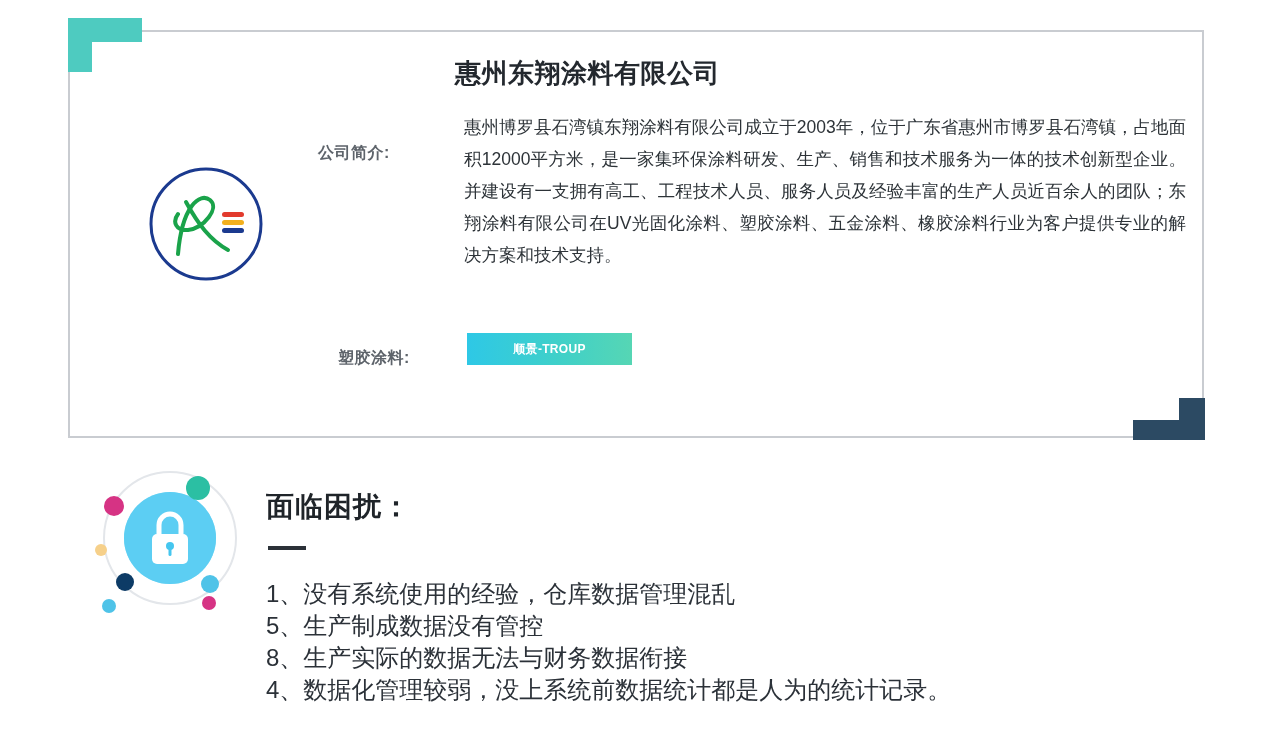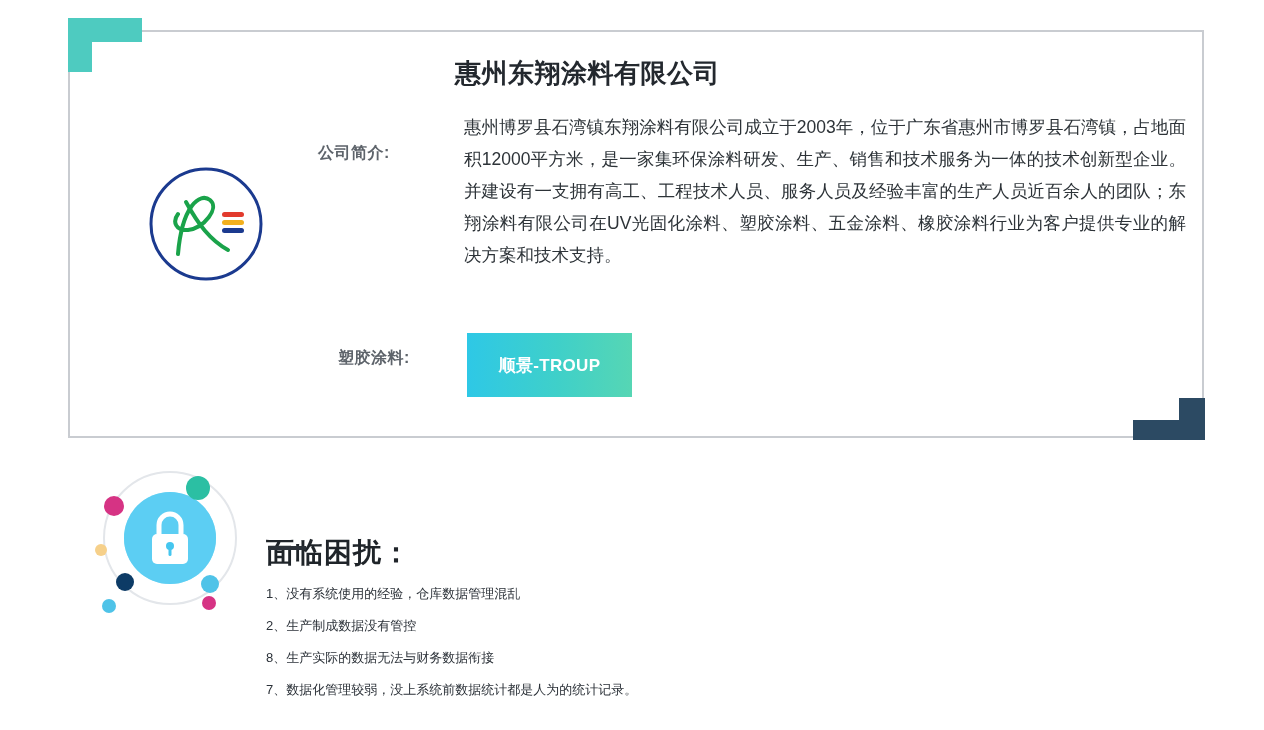--- a/index.html
+++ b/index.html
@@ -102,24 +102,24 @@
     color: #2d3338;
     text-align: justify;
     margin-left: 9px;
   }
 
   .product-tag {
     position: absolute;
     left: 467px;
     top: 333px;
     width: 165px;
-    height: 64px;
+    height: 32px;
     background: linear-gradient(90deg, #2ec8e6 0%, #3fd0c9 55%, #56d6b4 100%);
     color: #ffffff;
-    font-size: 17px;
+    font-size: 12px;
     font-weight: bold;
     display: flex;
     align-items: center;
     justify-content: center;
     letter-spacing: 0.3px;
   }
 
   
   .lock-graphic {
     position: absolute;
@@ -130,39 +130,38 @@
   }
 
   .section-title {
     position: absolute;
     left: 266px;
     top: 488px;
     font-size: 28px;
     font-weight: bold;
     color: #1f2429;
     letter-spacing: 1px;
-    margin-top: 46px;
   }
   .title-rule {
     position: absolute;
     left: 268px;
     top: 546px;
     width: 38px;
     height: 4px;
     background: #2b3138;
   }
 
   .issues {
     position: absolute;
     left: 266px;
     top: 578px;
     width: 900px;
   }
   .issue-item {
-    font-size: 13px;
+    font-size: 24px;
     line-height: 32px;
     color: #2b3138;
     white-space: nowrap;
   }
 </style>
 </head>
 <body>
 
 <div class="page">
 
@@ -208,18 +207,18 @@
       <circle cx="132" cy="118" r="9" fill="#4fc3e8"></circle>
       <circle cx="131" cy="137" r="7" fill="#d63384"></circle>
     </svg>
   </div>
 
   <div class="section-title">面临困扰：</div>
   <div class="title-rule"></div>
 
   <div class="issues">
     <div class="issue-item">1、没有系统使用的经验，仓库数据管理混乱</div>
-    <div class="issue-item">2、生产制成数据没有管控</div>
+    <div class="issue-item">5、生产制成数据没有管控</div>
     <div class="issue-item">8、生产实际的数据无法与财务数据衔接</div>
-    <div class="issue-item">7、数据化管理较弱，没上系统前数据统计都是人为的统计记录。</div>
+    <div class="issue-item">4、数据化管理较弱，没上系统前数据统计都是人为的统计记录。</div>
   </div>
 
 </div>
 
 </body></html>

